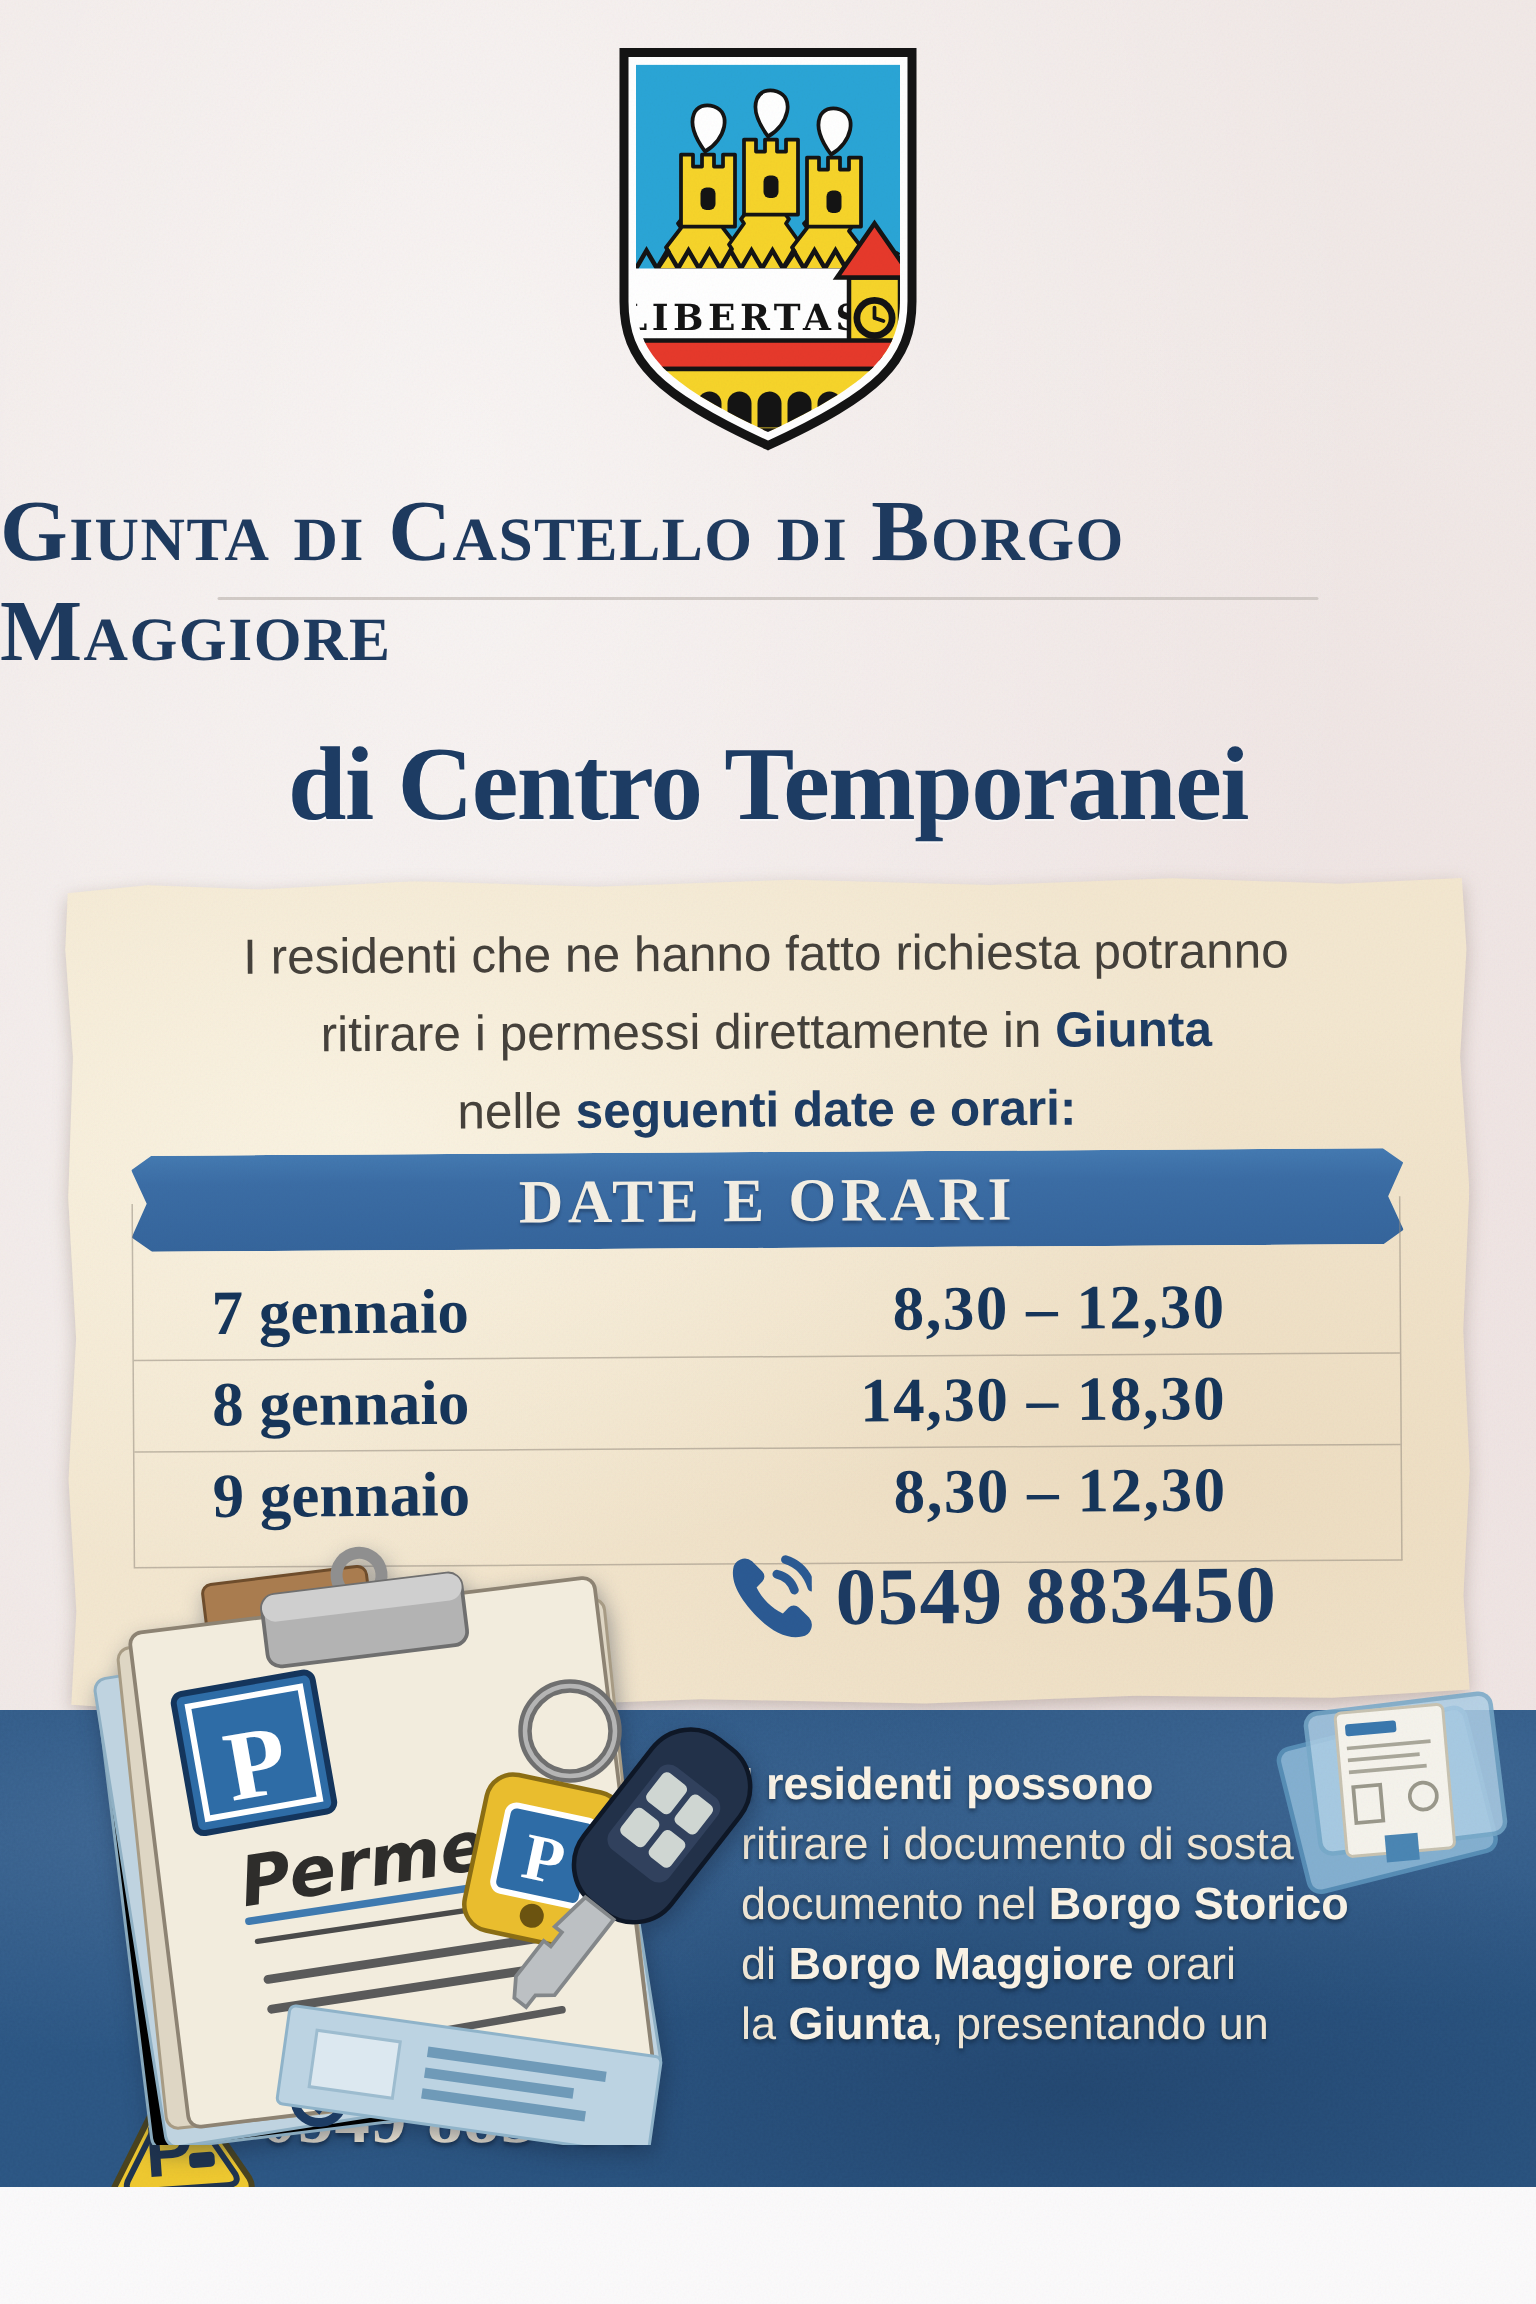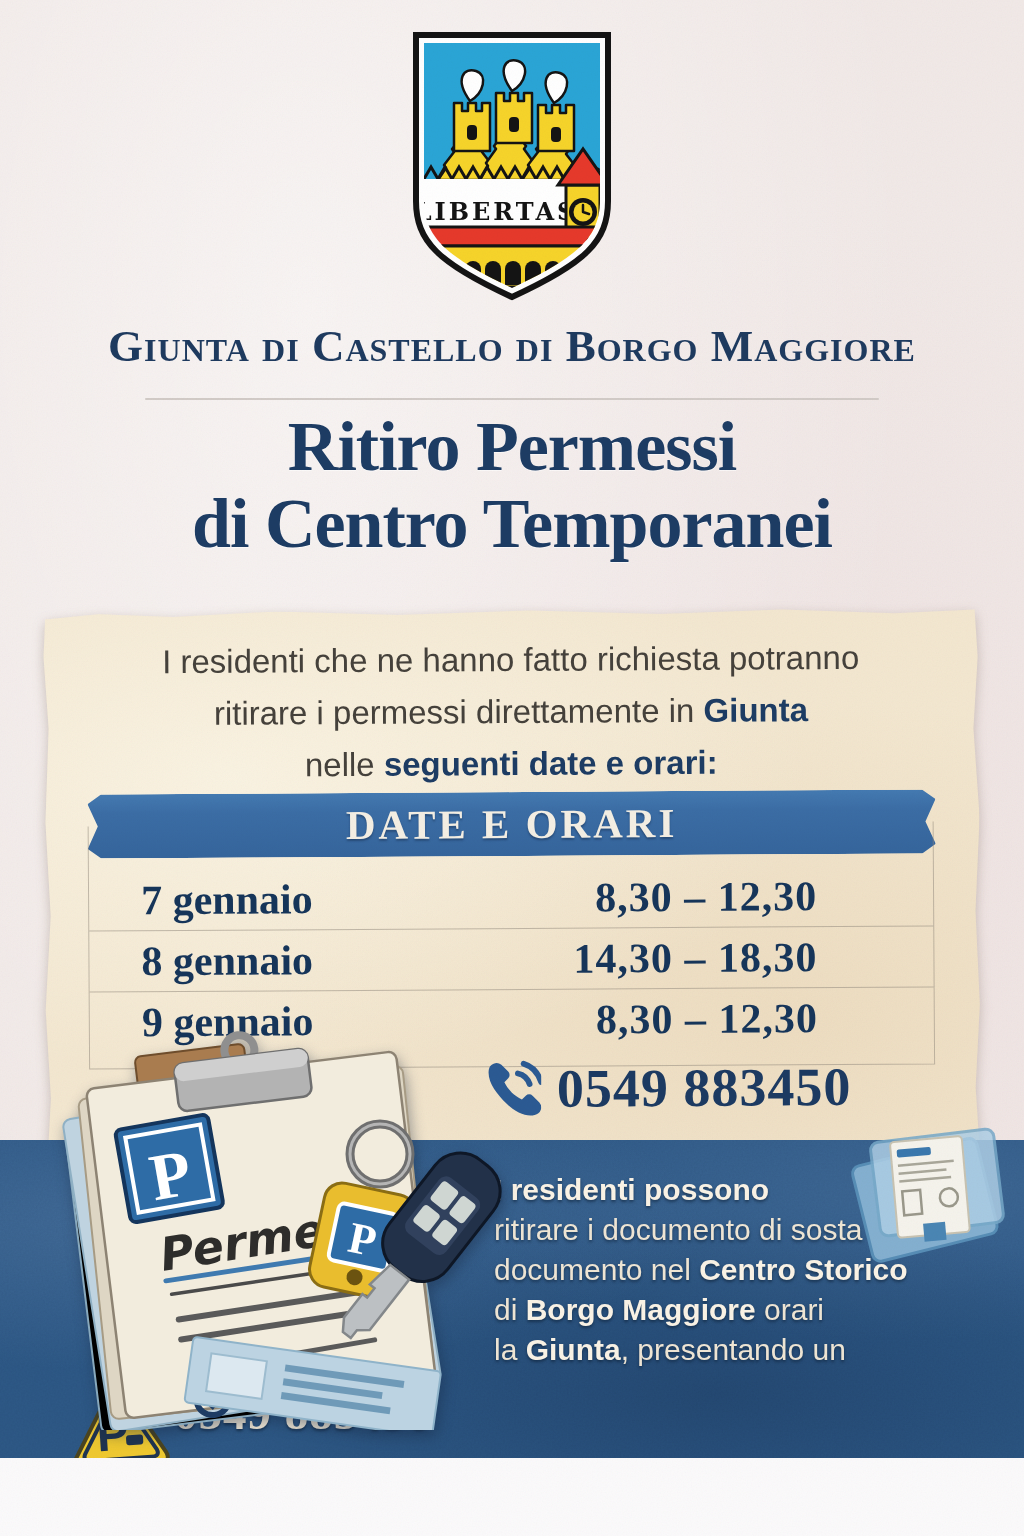--- a/index.html
+++ b/index.html
@@ -8,32 +8,32 @@
     background:
       radial-gradient(ellipse at 30% 20%, rgba(255,255,255,.5), transparent 60%),
       radial-gradient(ellipse at 75% 60%, rgba(236,220,220,.55), transparent 55%),
       #f1e9e7;
     font-family:"Liberation Sans", sans-serif;
   }
   .noise{position:absolute;left:0;top:0;pointer-events:none;opacity:.055;mix-blend-mode:multiply;}
   
   .crest{position:absolute;left:402px;top:26px;width:220px;height:278px;}
   .municipality{
-    position:absolute;left:0;top:320px;width:100%;text-align:center;
+    position:absolute;left:0;top:320px;width:100%;text-align:left;
     font-family:"Liberation Serif", serif;font-weight:700;font-variant:small-caps;
-    font-size:45px;letter-spacing:1px;color:#1e3a5f;
+    font-size:58px;letter-spacing:1px;color:#1e3a5f;
   }
   .divider{position:absolute;left:145px;top:398px;width:734px;height:2px;background:#d2cbc7;border-radius:2px;}
   .main-title{
     position:absolute;left:0;top:408px;width:100%;text-align:center;
     font-family:"Liberation Serif", serif;font-weight:700;font-size:70px;line-height:1.1;
     color:#1d3c64;letter-spacing:-1px;text-shadow:0 1px 0 rgba(255,255,255,.6);
   }
   
-  .card-wrap{position:absolute;left:44px;top:610px;width:936px;height:552px;filter:drop-shadow(0 4px 6px rgba(90,70,50,.28));}
+  .card-wrap{position:absolute;left:44px;top:586px;width:936px;height:552px;filter:drop-shadow(0 4px 6px rgba(90,70,50,.28));}
   .card{
     position:absolute;inset:0;background:
       radial-gradient(ellipse at 20% 30%, rgba(255,252,240,.55), transparent 55%),
       radial-gradient(ellipse at 80% 75%, rgba(228,205,170,.4), transparent 55%),
       #f3e7d0;
     transform:rotate(-0.35deg);
     clip-path:polygon(0.3% 1.2%,6% 0.3%,14% 0.9%,25% 0%,38% 0.8%,52% 0.1%,66% 0.9%,79% 0.2%,91% 1%,99.6% 0.4%,99.9% 9%,99.4% 22%,100% 38%,99.5% 55%,99.9% 72%,99.4% 87%,99.8% 98.4%,90% 99.3%,76% 98.9%,61% 99.7%,45% 99%,30% 99.8%,16% 99.1%,5% 99.8%,0.2% 99.2%,0.6% 88%,0.1% 72%,0.7% 55%,0.2% 38%,0.6% 21%,0.1% 8%);
   }
   .intro{
     position:absolute;left:48px;top:24px;width:840px;text-align:center;
@@ -160,21 +160,21 @@
         <path d="M123,258 v-16 a8,8 0 0 1 16,0 v16 Z"></path>
         <path d="M143,258 v-16 a8,8 0 0 1 16,0 v16 Z"></path>
         <path d="M163,258 v-16 a8,8 0 0 1 16,0 v16 Z"></path>
       </g>
     </g>
   </svg>
 
   <div class="municipality">Giunta di Castello di Borgo Maggiore</div>
   <div class="divider"></div>
   <div class="main-title">
-    <span>Ritiro Permessi</span><br>
+    <br>
     <span>di Centro Temporanei</span>
   </div>
 
   <div class="card-wrap">
     <div class="card">
       <div class="intro"><span>I residenti che ne hanno fatto richiesta potranno</span><br><span>ritirare i permessi direttamente in </span><span class="b">Giunta</span><br><span>nelle </span><span class="b">seguenti date e orari:</span></div>
 
       <div class="ribbon">
         <span class="ribbon-label">DATE E ORARI</span>
       </div>
@@ -223,21 +223,21 @@
           <rect x="58" y="24" width="72" height="96" rx="4" fill="#f5f3ec" stroke="#c8c3b2" stroke-width="2"></rect>
           <rect x="64" y="32" width="34" height="8" rx="2" fill="#3a78ae"></rect>
           <path d="M64,48 h56 M64,56 h48 M64,64 h52" stroke="#a9a79a" stroke-width="2.5"></path>
           <rect x="66" y="74" width="18" height="24" fill="none" stroke="#9a988b" stroke-width="2.5"></rect>
           <circle cx="112" cy="84" r="9" fill="none" stroke="#9a988b" stroke-width="2.5"></circle>
           <rect x="84" y="108" width="22" height="18" fill="#4a86b4"></rect>
         </g>
       </g>
     </svg>
 
-    <div class="footer-text"><span class="b">I residenti possono</span><br><span>ritirare i documento di sosta</span><br><span>documento nel </span><span class="b">Centro Storico</span><br><span>di </span><span class="b">Borgo Maggiore</span><span> orari</span><br><span>la </span><span class="b">Giunta</span><span>, presentando un</span><br></div>
+    <div class="footer-text"><span class="b">I residenti possono</span><br><span>ritirare i documento di sosta</span><br><span>documento nel </span><span class="b">Borgo Storico</span><br><span>di </span><span class="b">Borgo Maggiore</span><span> orari</span><br><span>la </span><span class="b">Giunta</span><span>, presentando un</span><br></div>
 
     <svg class="tri-sign" viewBox="0 0 114 104">
       <g transform="rotate(-4 57 52)">
         <path d="M57,7 L102,83 Q107,94 94,94 L20,94 Q7,94 12,83 Z" fill="#efc930" stroke="#4a4420" stroke-width="4" stroke-linejoin="round"></path>
         <path d="M57,19 L93,80 Q96,87 87,87 L27,87 Q18,87 21,80 Z" fill="none" stroke="#1f3450" stroke-width="4" stroke-linejoin="round"></path>
         <text x="50" y="78" text-anchor="middle" font-family="'Liberation Sans',sans-serif" font-weight="bold" font-size="48" fill="#1f3450">P</text>
         <rect x="63" y="64" width="17" height="10" rx="3" fill="#1f3450"></rect>
       </g>
     </svg>
 

